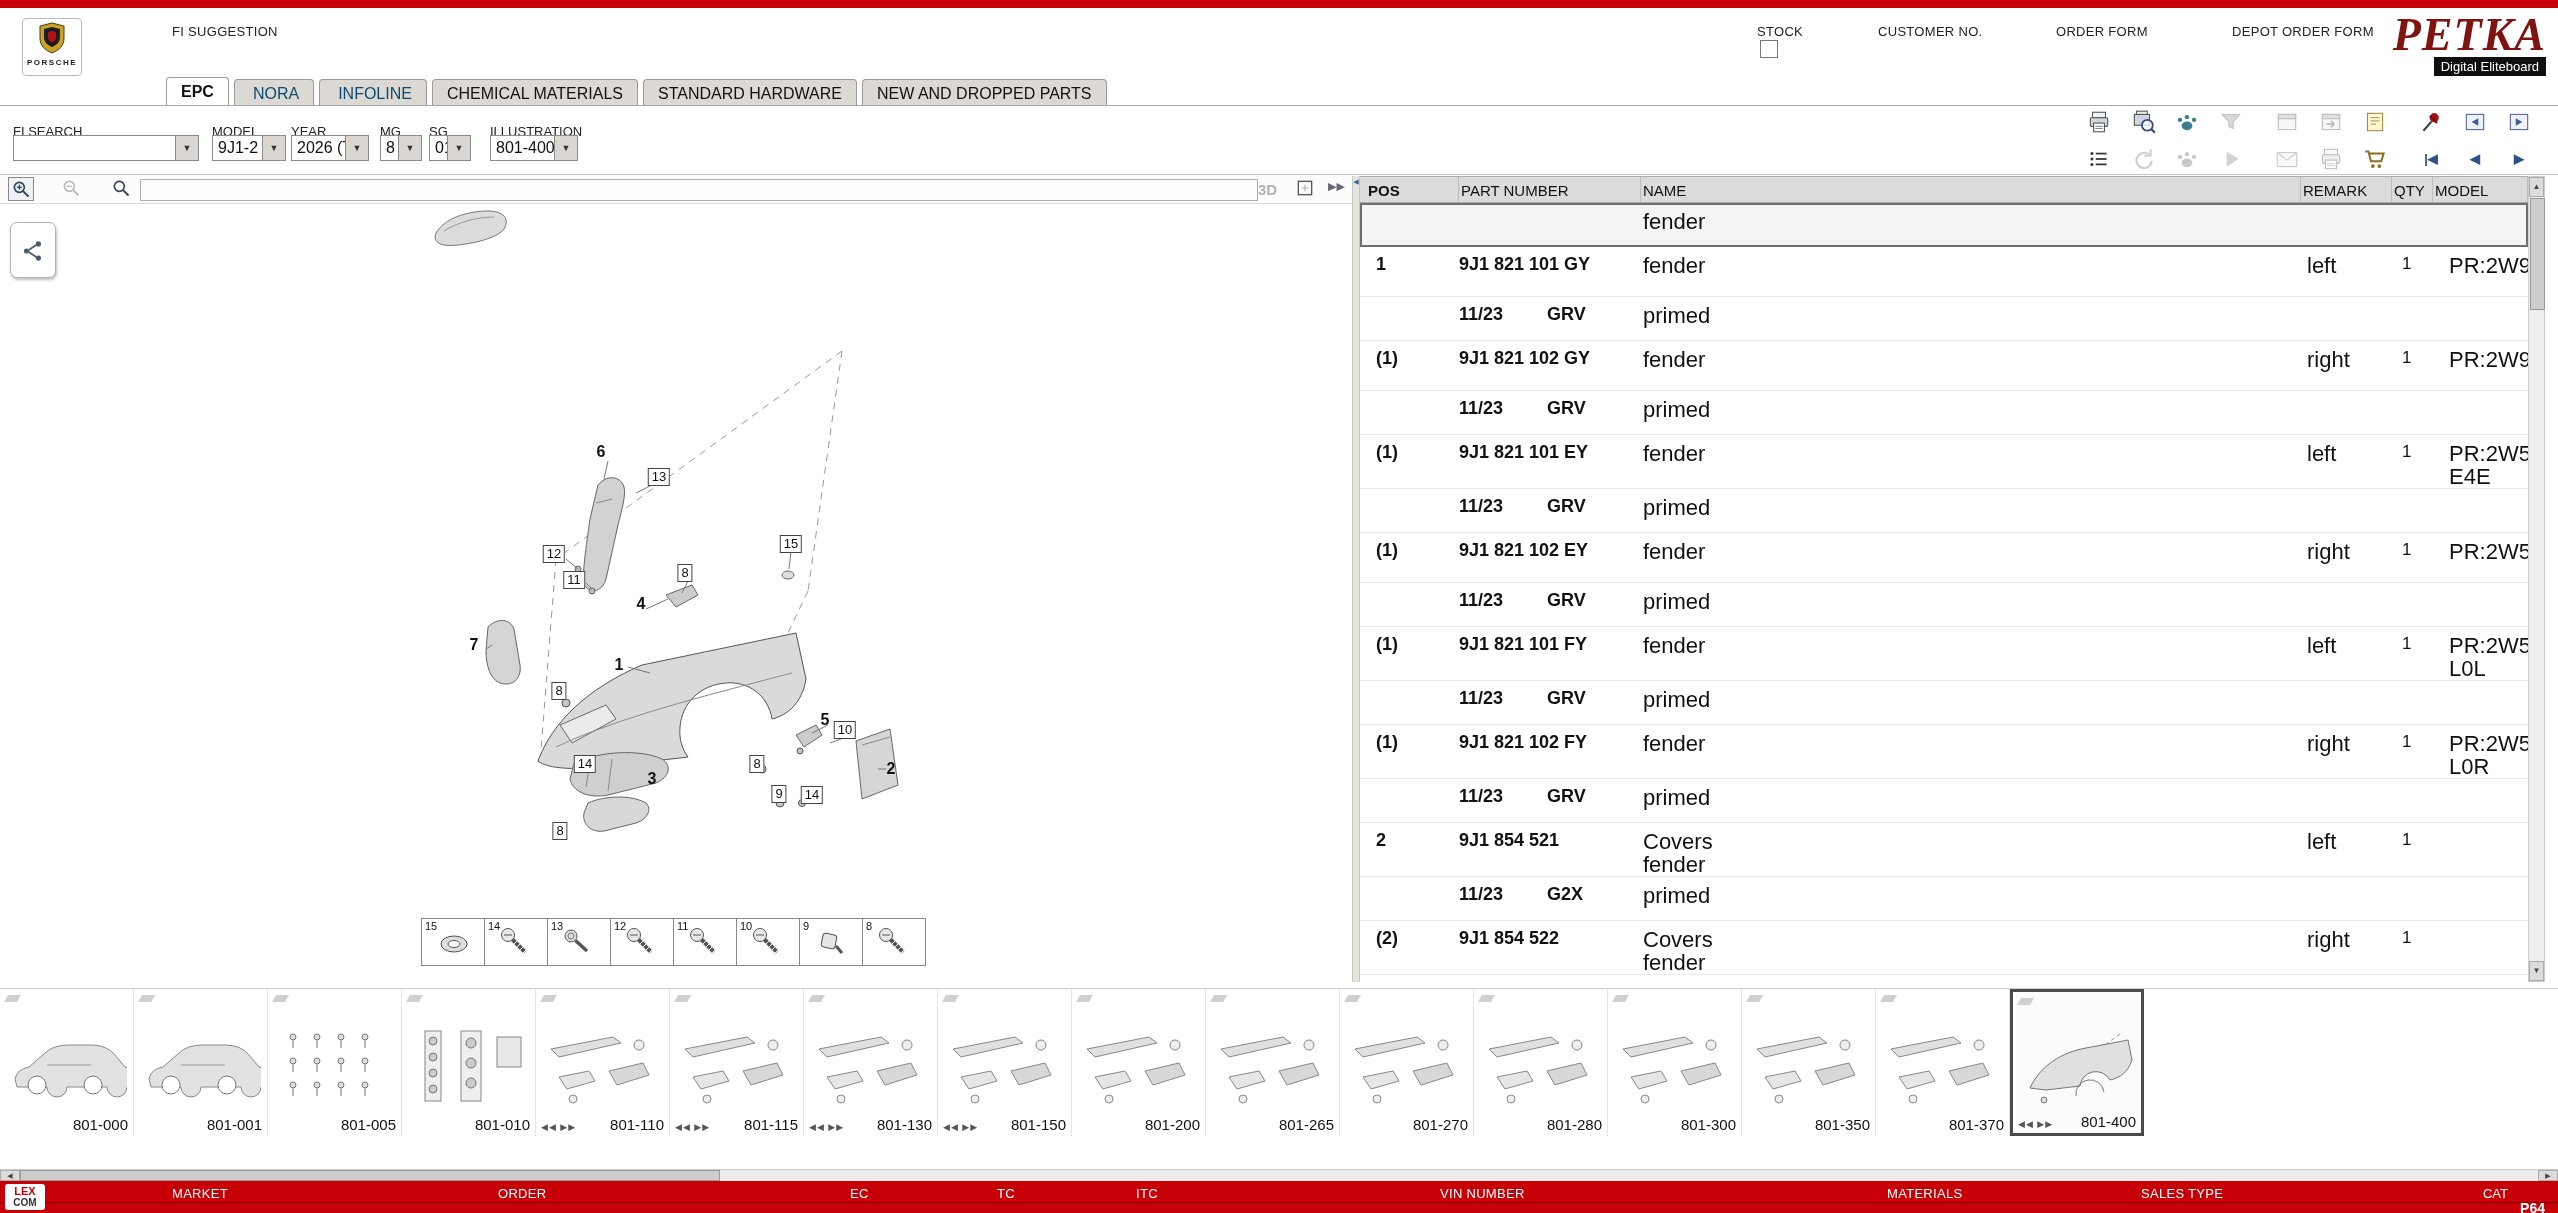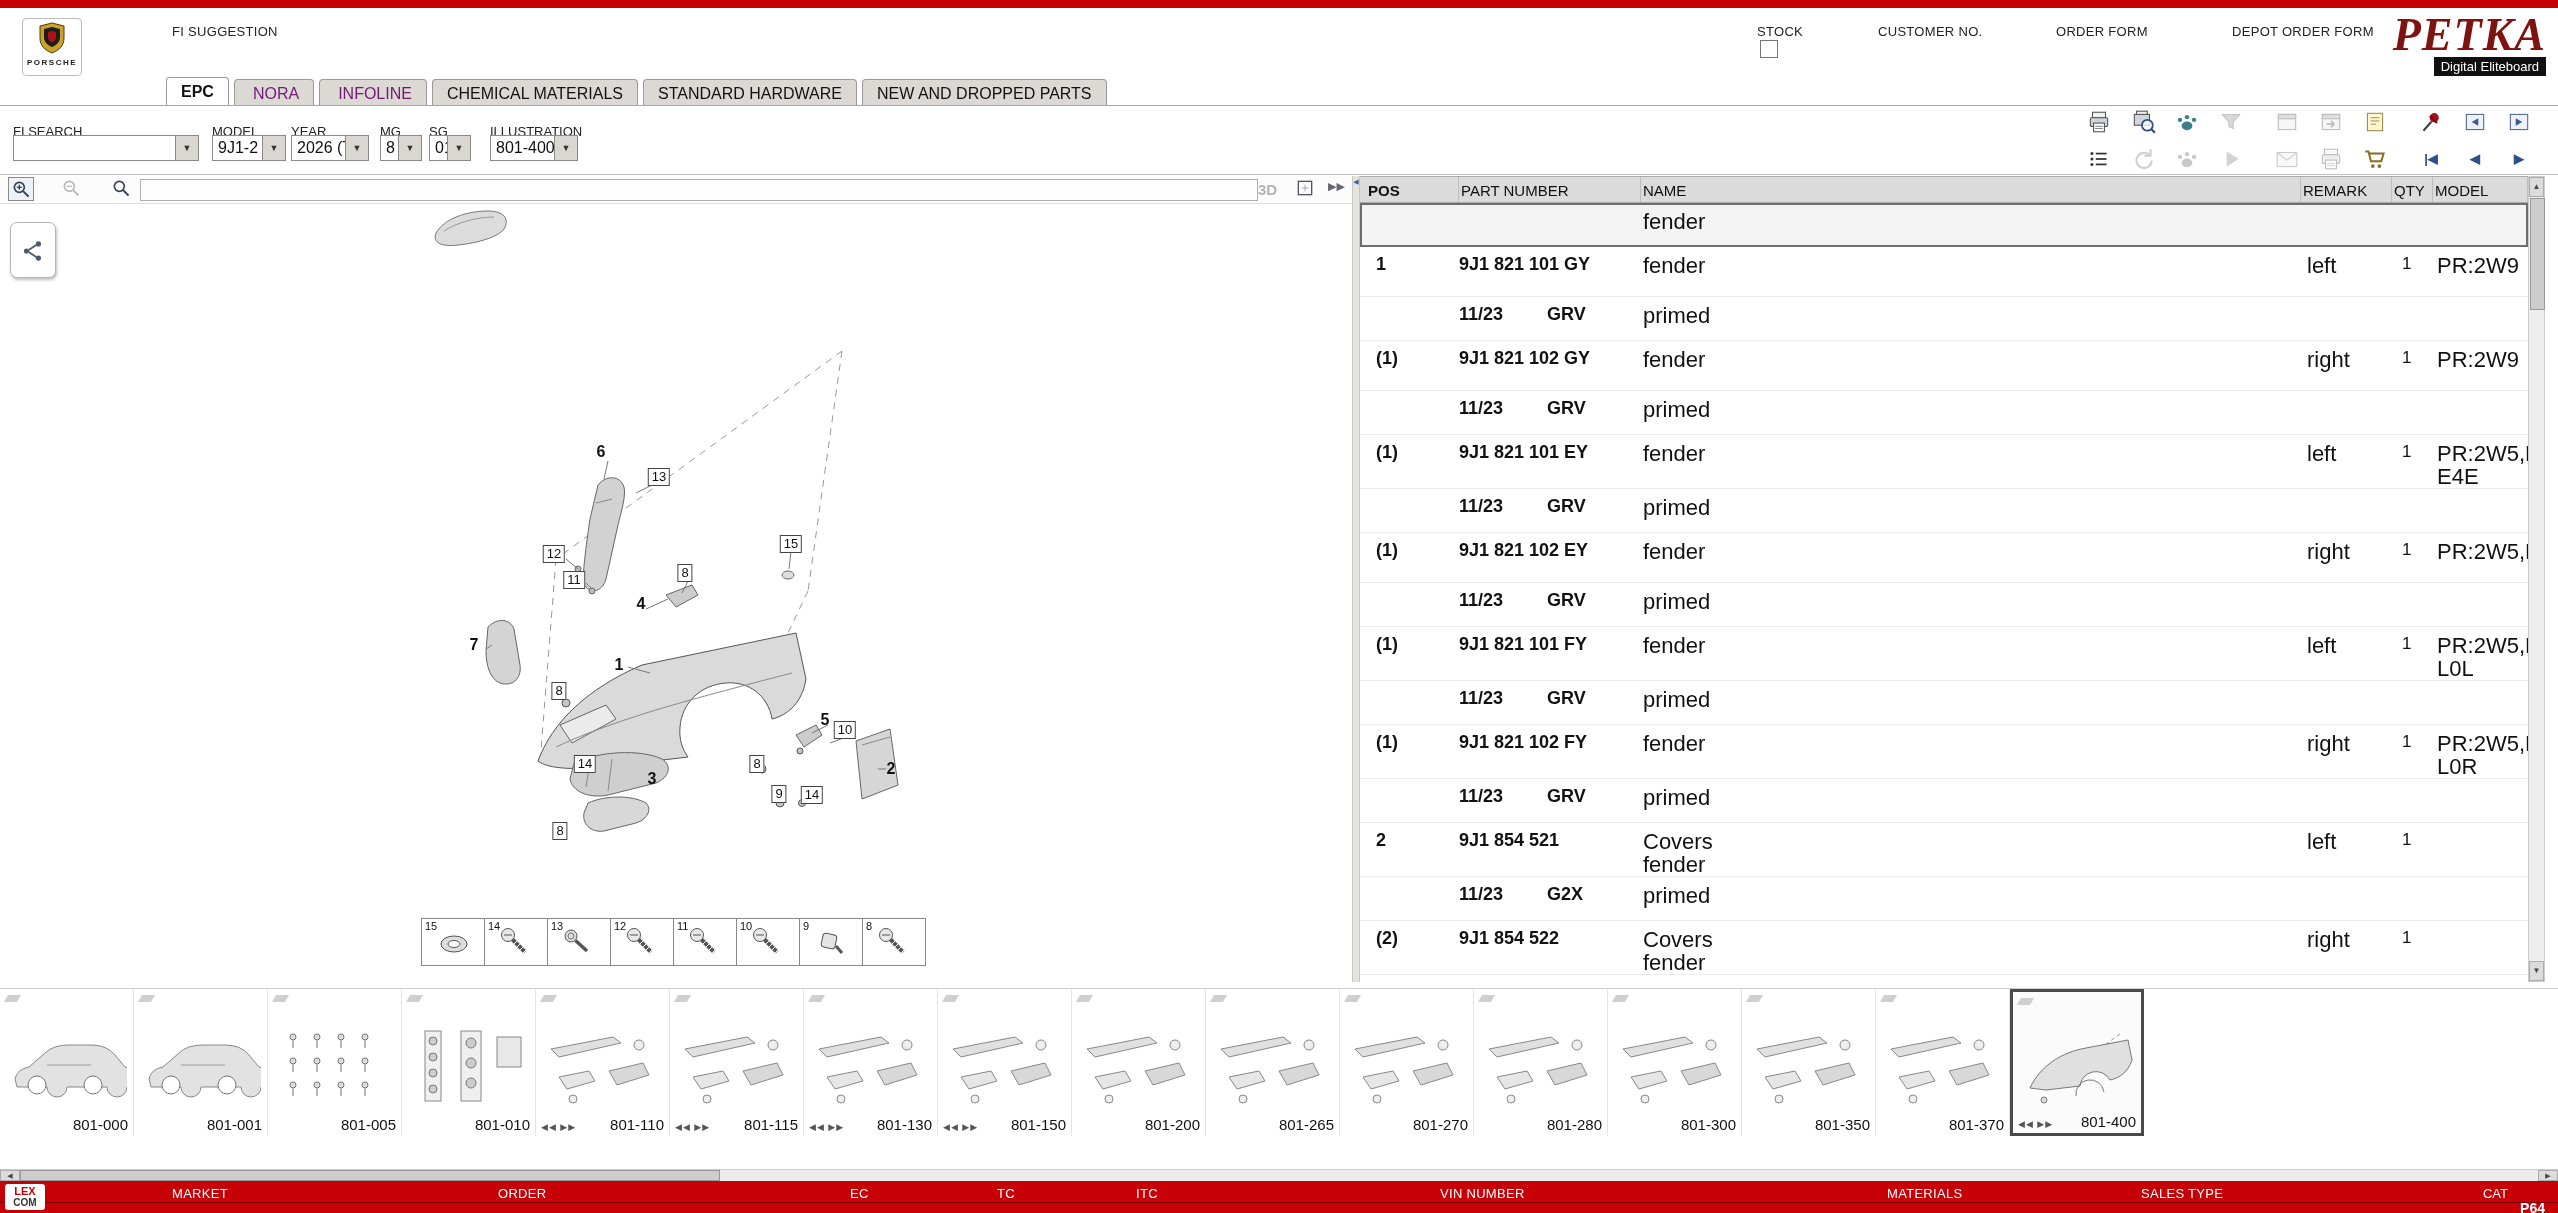--- a/index.html
+++ b/index.html
@@ -12,21 +12,21 @@
   .badge .bword{font-size:8px;letter-spacing:1.5px;font-weight:bold;color:#222;}
   .hlabel{position:absolute;top:24px;font-size:13px;color:#222;letter-spacing:.3px;}
   .stock-box{position:absolute;left:1760px;top:40px;width:16px;height:16px;background:#fff;border:1px solid #777;}
   .petka{position:absolute;right:12px;top:14px;text-align:right;}
   .petka .word{font-family:"Liberation Serif",serif;font-style:italic;font-weight:bold;font-size:46px;line-height:42px;color:#7e1310;letter-spacing:1px;}
   .petka .sub{display:inline-block;background:#101010;color:#fff;font-size:13px;padding:2px 7px;margin-top:1px;}
   
   .tabs{position:absolute;left:166px;top:78px;height:28px;display:flex;align-items:flex-end;}
   .tab{box-sizing:border-box;height:27px;padding:5px 14px 0;margin-right:5px;font-size:16px;background:#dcd9d4;border:1px solid #9a9a9a;border-bottom:none;border-radius:4px 4px 0 0;white-space:nowrap;cursor:default;}
   .tab.active{background:#fff;font-weight:bold;height:29px;}
-  .tab.disabled{color:#701a75;padding-left:18px;}
+  .tab.disabled{color:#0c4a6e;padding-left:18px;}
   .tabline{position:absolute;left:0;top:105px;width:2558px;height:1px;background:#a8a8a8;}
   .contentline{position:absolute;left:0;top:174px;width:2558px;height:1px;background:#c3c3c3;}
   
   .fldlabel{position:absolute;top:124px;font-size:13px;color:#222;}
   .combo{position:absolute;top:135px;height:26px;box-sizing:border-box;background:#fff;border:1px solid #8a8a8a;display:flex;}
   .combo .val{flex:1;font-size:16px;padding:3px 5px;border:none;outline:none;font-family:"Liberation Sans",sans-serif;min-width:0;white-space:nowrap;}
   .combo .dd{width:22px;background:#dad7d2;border-left:1px solid #8a8a8a;font-size:9px;color:#333;display:flex;align-items:center;justify-content:center;}
   
   .toolbar{position:absolute;top:106px;right:14px;}
   .tb-row{display:flex;margin-bottom:5px;}
@@ -70,21 +70,21 @@
   .trow.group{background:#f4f4f4;}
   .trow.selected{outline:2px solid #6e6e6e;outline-offset:-2px;}
   .td{overflow:hidden;}
   .c-pos{padding-left:16px;font-weight:bold;}
   .c-pn .pn,.c-pn .date,.c-pn .code{font-weight:bold;}
   .c-pn .date{display:inline-block;width:88px;}
   .c-name,.c-remark,.c-model{font-size:22px;white-space:pre-line;line-height:23px;}
   .c-name{padding-left:2px;}
   .c-remark{padding-left:6px;}
   .c-qty{font-size:17px;padding-left:10px;}
-  .c-model{padding-left:4px;}
+  .c-model{padding-left:4px;margin-left:12px;}
   
   .vscroll{position:absolute;left:2528px;top:176px;width:17px;height:806px;background:#eee;border:1px solid #ccc;box-sizing:border-box;}
   .vs-btn{position:absolute;left:0;width:100%;height:20px;background:#dcdcdc;border:1px solid #aaa;box-sizing:border-box;font-size:8px;text-align:center;line-height:18px;color:#444;}
   .vs-up{top:0;} .vs-down{bottom:0;}
   .vs-thumb{position:absolute;left:1px;top:21px;width:13px;height:110px;background:#cdcdcd;border:1px solid #999;}
   .hscroll{position:absolute;left:0;top:1169px;width:2558px;height:12px;background:#ececec;border-top:1px solid #ccc;box-sizing:border-box;}
   .hs-btn{position:absolute;top:0;width:20px;height:11px;background:#dcdcdc;border:1px solid #aaa;box-sizing:border-box;font-size:7px;text-align:center;line-height:9px;color:#444;}
   .hs-left{left:0;} .hs-right{right:0;}
   .hs-thumb{position:absolute;left:20px;top:0;width:700px;height:11px;background:#cdcdcd;border:1px solid #999;box-sizing:border-box;}
   

